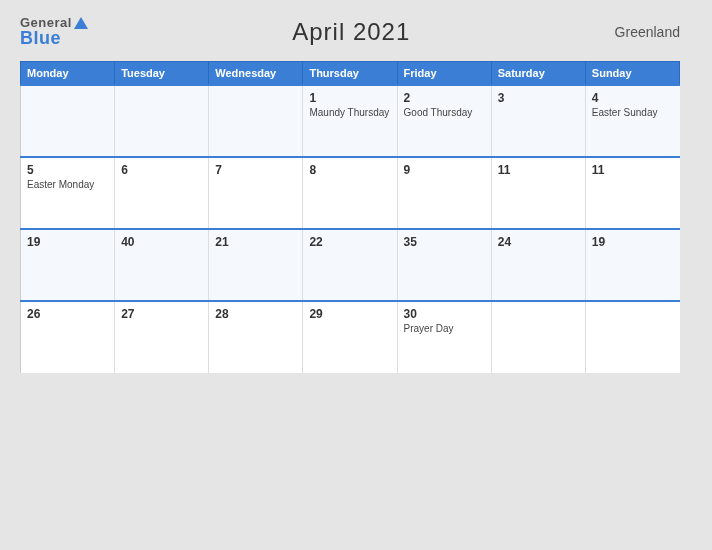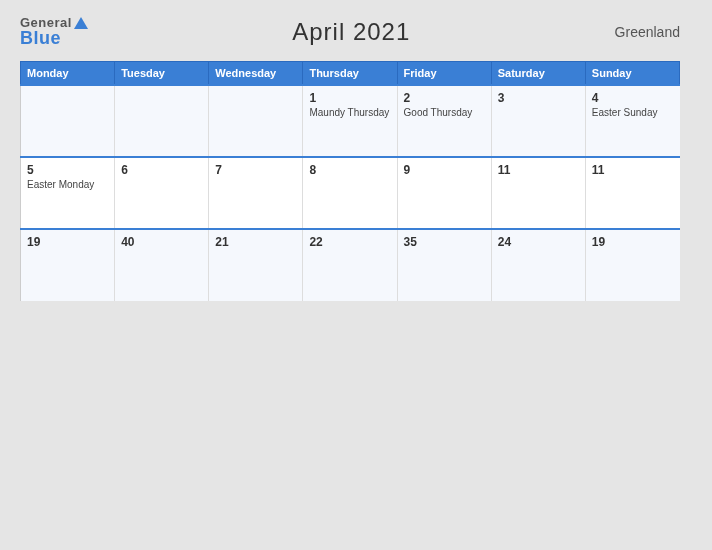--- a/index.html
+++ b/index.html
@@ -198,15 +198,35 @@
           <td>
             <span class="day-num">35</span>
           </td>
           <td>
             <span class="day-num">24</span>
           </td>
           <td>
             <span class="day-num">19</span>
           </td>
         </tr>
+        <tr>
+          <td>
+            <span class="day-num">26</span>
+          </td>
+          <td>
+            <span class="day-num">27</span>
+          </td>
+          <td>
+            <span class="day-num">28</span>
+          </td>
+          <td>
+            <span class="day-num">29</span>
+          </td>
+          <td>
+            <span class="day-num">30</span>
+            <span class="event">Prayer Day</span>
+          </td>
+          <td style="border-top: 2px solid rgb(58, 127, 213); background: transparent;"></td>
+          <td style="border-top: 2px solid rgb(58, 127, 213); background: transparent;"></td>
+        </tr>
       </tbody>
   </table>
 </div>
 
 </body></html>

